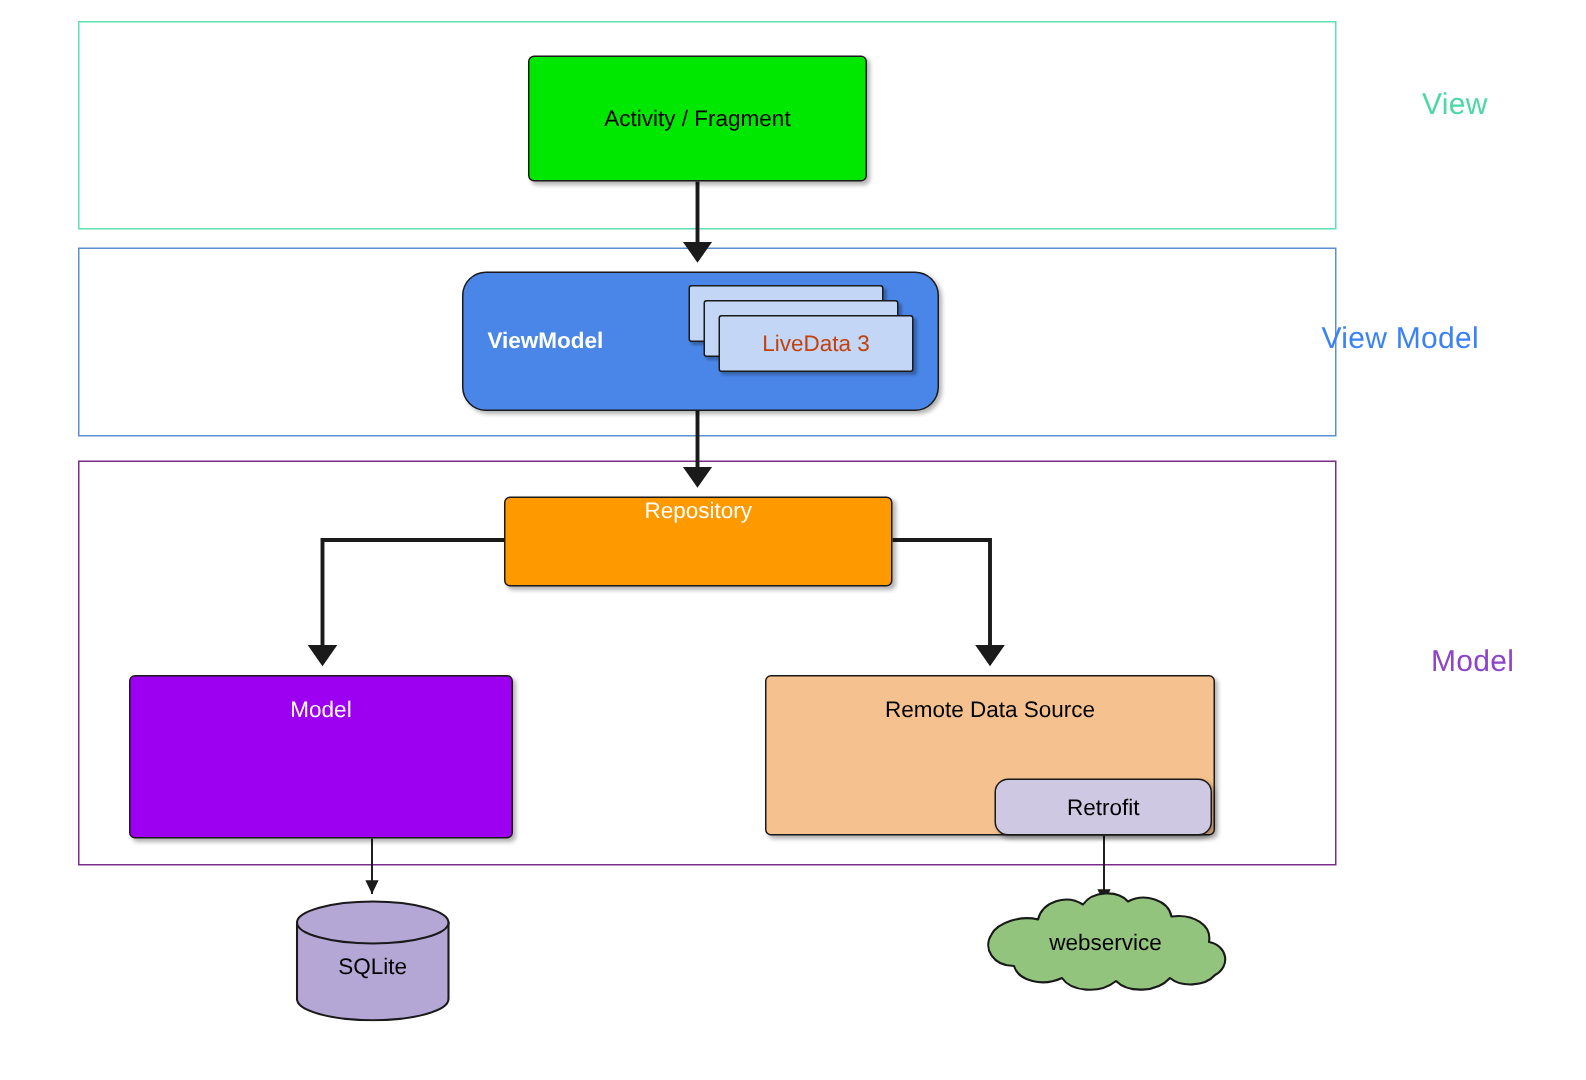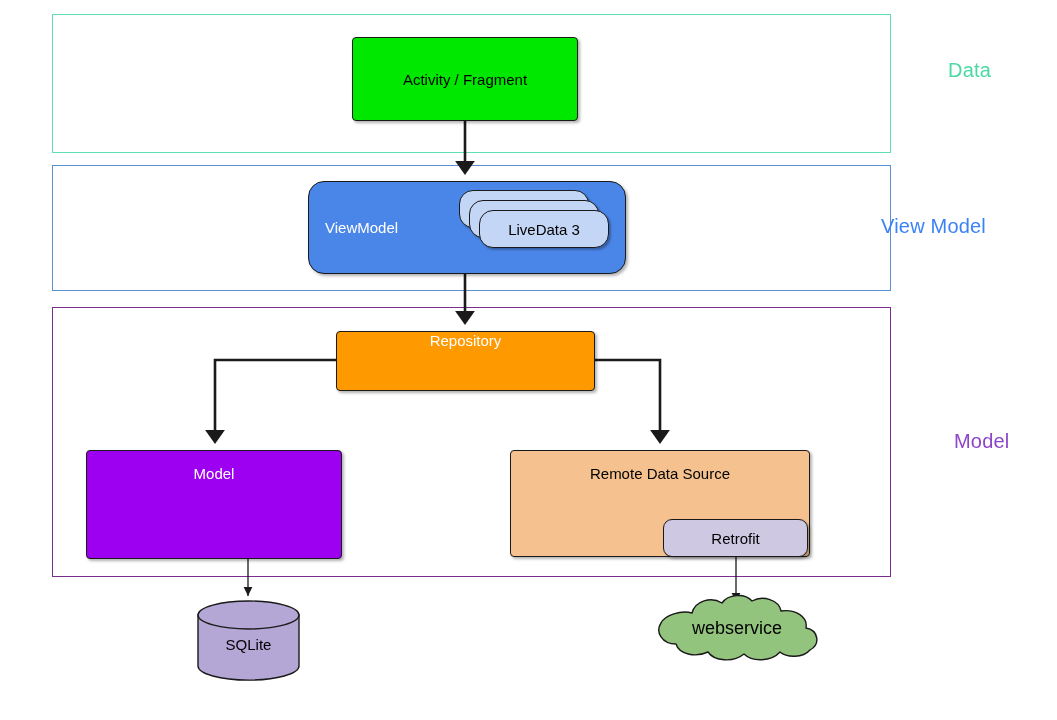--- a/index.html
+++ b/index.html
@@ -72,35 +72,36 @@
     background: #4a86e8;
     color: #ffffff;
     align-items: center;
     justify-content: flex-start;
     border-radius: 16px;
   }
   #node-viewmodel > .node-label {
     width: auto;
     padding-left: 16px;
     text-align: left;
+    font-weight: bold;
   }
 
   
   .livedata-card {
     position: absolute;
     box-sizing: border-box;
     background: #c3d6f5;
     border: 1.4px solid #1a1a1a;
-    border-radius: 14px;
+    border-radius: 2px;
     box-shadow: 2px 2px 2px rgba(0,0,0,0.28);
     display: flex;
     align-items: center;
     justify-content: center;
     font-size: 15px;
-    color: #000000;
+    color: #c2410c;
   }
   #livedata-1 { left: 459px; top: 190px; width: 130px; height: 38px; }
   #livedata-2 { left: 469px; top: 200px; width: 130px; height: 38px; }
   #livedata-3 { left: 479px; top: 210px; width: 130px; height: 38px; }
 
   
   #node-repository {
     left: 336px; top: 331px; width: 259px; height: 60px;
     background: #ff9900;
     color: #ffffff;
@@ -166,21 +167,21 @@
     position: absolute;
     left: 651px; top: 592px; width: 172px; height: 72px;
   }
   #node-webservice svg { display: block; }
   #node-webservice .cloud-text {
     position: absolute;
     left: 0; top: 0; width: 172px; height: 72px;
     display: flex;
     align-items: center;
     justify-content: center;
-    font-size: 18px;
+    font-size: 15px;
     color: #000000;
     box-sizing: border-box;
   }
 
   
   #connectors {
     position: absolute;
     left: 0; top: 0;
     width: 1057px; height: 720px;
     pointer-events: none;
@@ -188,21 +189,21 @@
 </style>
 </head>
 <body>
 
 <div id="canvas">
 
   <div class="layer-box" id="layer-view"></div>
   <div class="layer-box" id="layer-viewmodel"></div>
   <div class="layer-box" id="layer-model"></div>
 
-  <div class="layer-label" id="label-view">Data</div>
+  <div class="layer-label" id="label-view">View</div>
   <div class="layer-label" id="label-viewmodel">View Model</div>
   <div class="layer-label" id="label-model">Model</div>
 
   <svg id="connectors" viewBox="0 0 1057 720" xmlns="http://www.w3.org/2000/svg">
     <defs>
       <marker id="arrow-thick" markerWidth="11" markerHeight="11" refX="4.2" refY="5" orient="auto" markerUnits="strokeWidth">
         <path d="M0,1.2 L0,8.8 L5.4,5 z" fill="#1a1a1a"></path>
       </marker>
       <marker id="arrow-thin" markerWidth="12" markerHeight="12" refX="7" refY="4" orient="auto" markerUnits="strokeWidth">
         <path d="M0,0.6 L0,7.4 L7,4 z" fill="#1a1a1a"></path>

